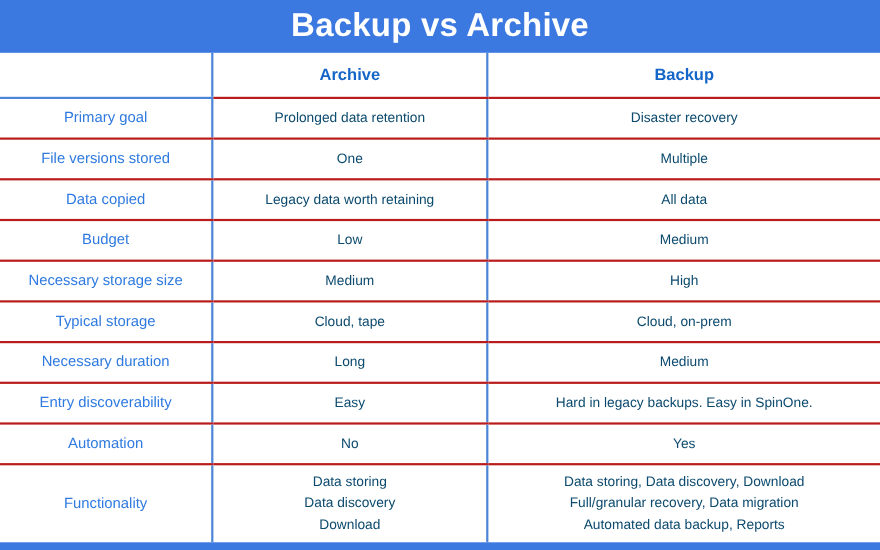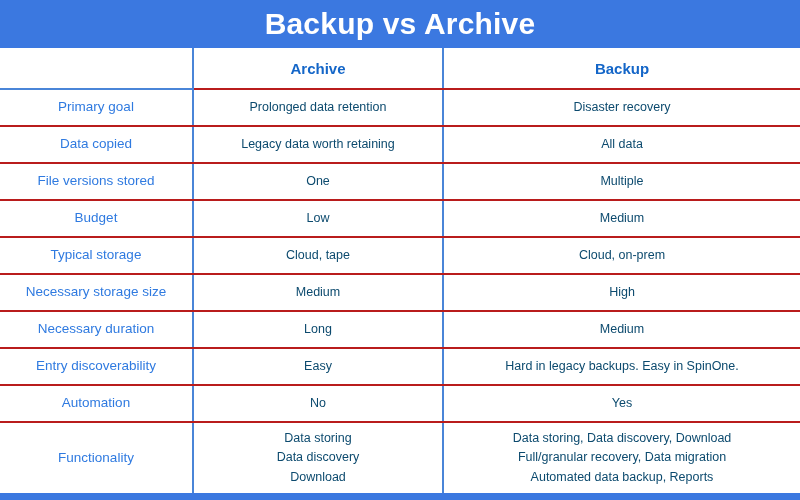--- a/index.html
+++ b/index.html
@@ -130,43 +130,43 @@
         <th class="col-backup">Backup</th>
       </tr>
     </thead>
     <tbody>
       <tr class="data-row">
         <td class="label-cell">Primary goal</td>
         <td class="value-cell col-archive">Prolonged data retention</td>
         <td class="value-cell col-backup">Disaster recovery</td>
       </tr>
       <tr class="data-row">
+        <td class="label-cell">File versions stored</td>
+        <td class="value-cell col-archive">One</td>
+        <td class="value-cell col-backup">Multiple</td>
+      </tr>
+      <tr class="data-row">
         <td class="label-cell">Data copied</td>
         <td class="value-cell col-archive">Legacy data worth retaining</td>
         <td class="value-cell col-backup">All data</td>
-      </tr>
-      <tr class="data-row">
-        <td class="label-cell">File versions stored</td>
-        <td class="value-cell col-archive">One</td>
-        <td class="value-cell col-backup">Multiple</td>
       </tr>
       <tr class="data-row">
         <td class="label-cell">Budget</td>
         <td class="value-cell col-archive">Low</td>
         <td class="value-cell col-backup">Medium</td>
       </tr>
       <tr class="data-row">
+        <td class="label-cell">Necessary storage size</td>
+        <td class="value-cell col-archive">Medium</td>
+        <td class="value-cell col-backup">High</td>
+      </tr>
+      <tr class="data-row">
         <td class="label-cell">Typical storage</td>
         <td class="value-cell col-archive">Cloud, tape</td>
         <td class="value-cell col-backup">Cloud, on-prem</td>
-      </tr>
-      <tr class="data-row">
-        <td class="label-cell">Necessary storage size</td>
-        <td class="value-cell col-archive">Medium</td>
-        <td class="value-cell col-backup">High</td>
       </tr>
       <tr class="data-row">
         <td class="label-cell">Necessary duration</td>
         <td class="value-cell col-archive">Long</td>
         <td class="value-cell col-backup">Medium</td>
       </tr>
       <tr class="data-row">
         <td class="label-cell">Entry discoverability</td>
         <td class="value-cell col-archive">Easy</td>
         <td class="value-cell col-backup">Hard in legacy backups. Easy in SpinOne.</td>

